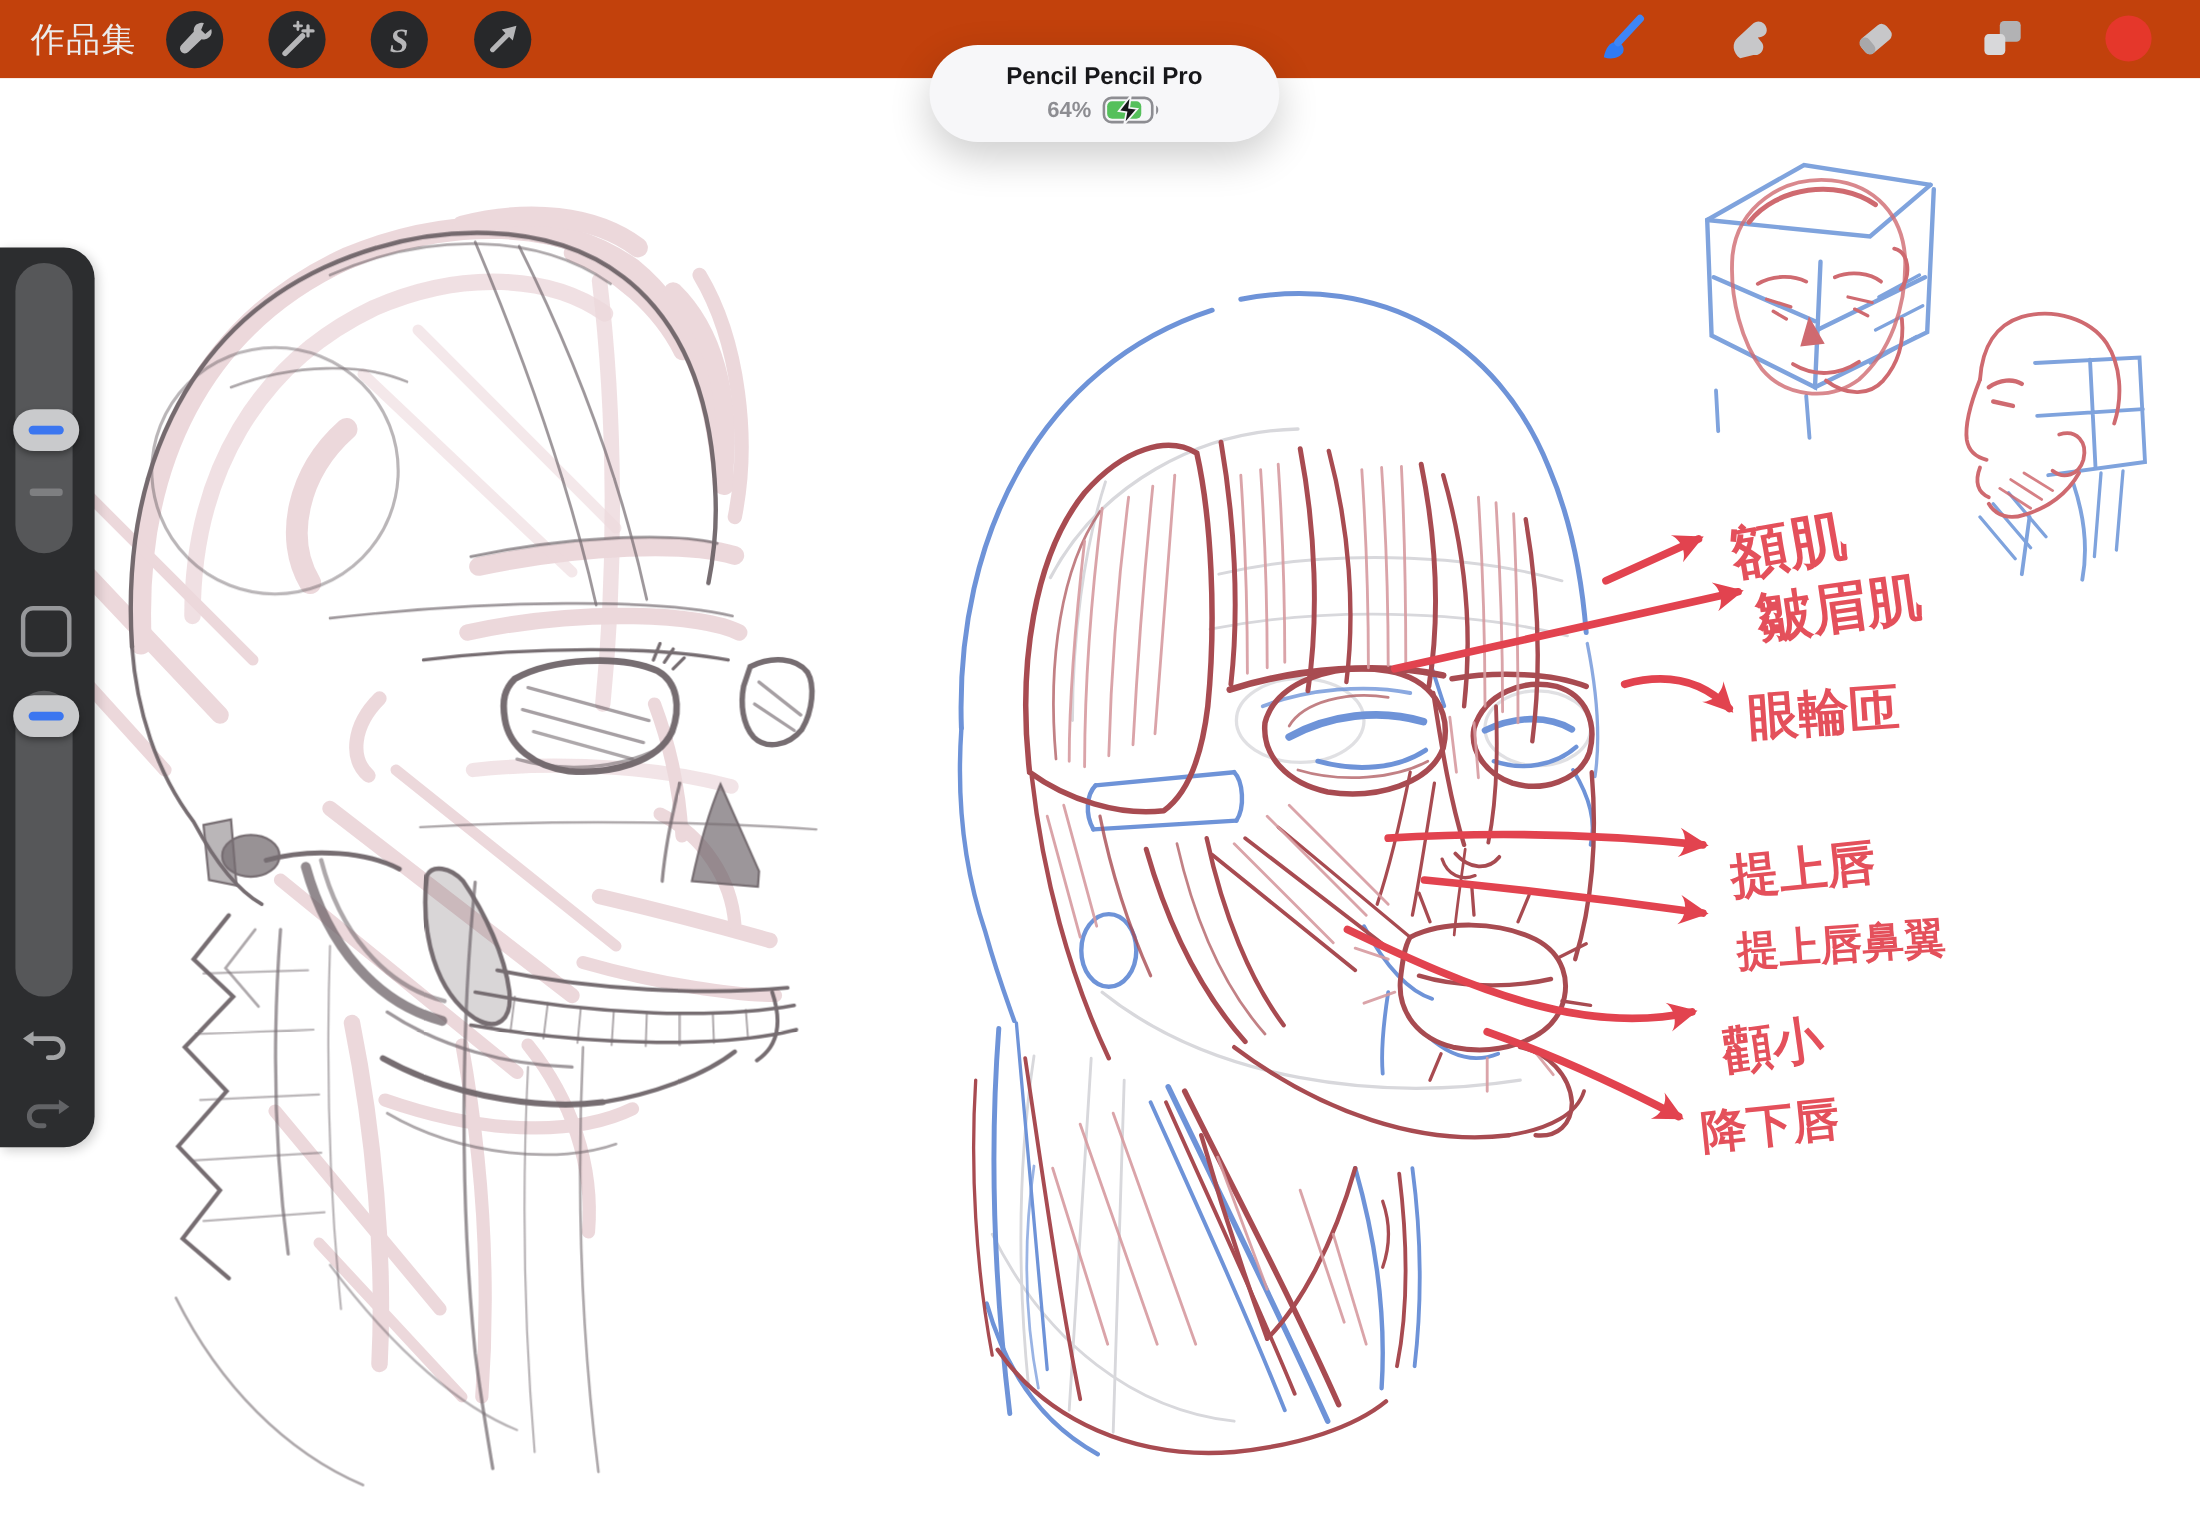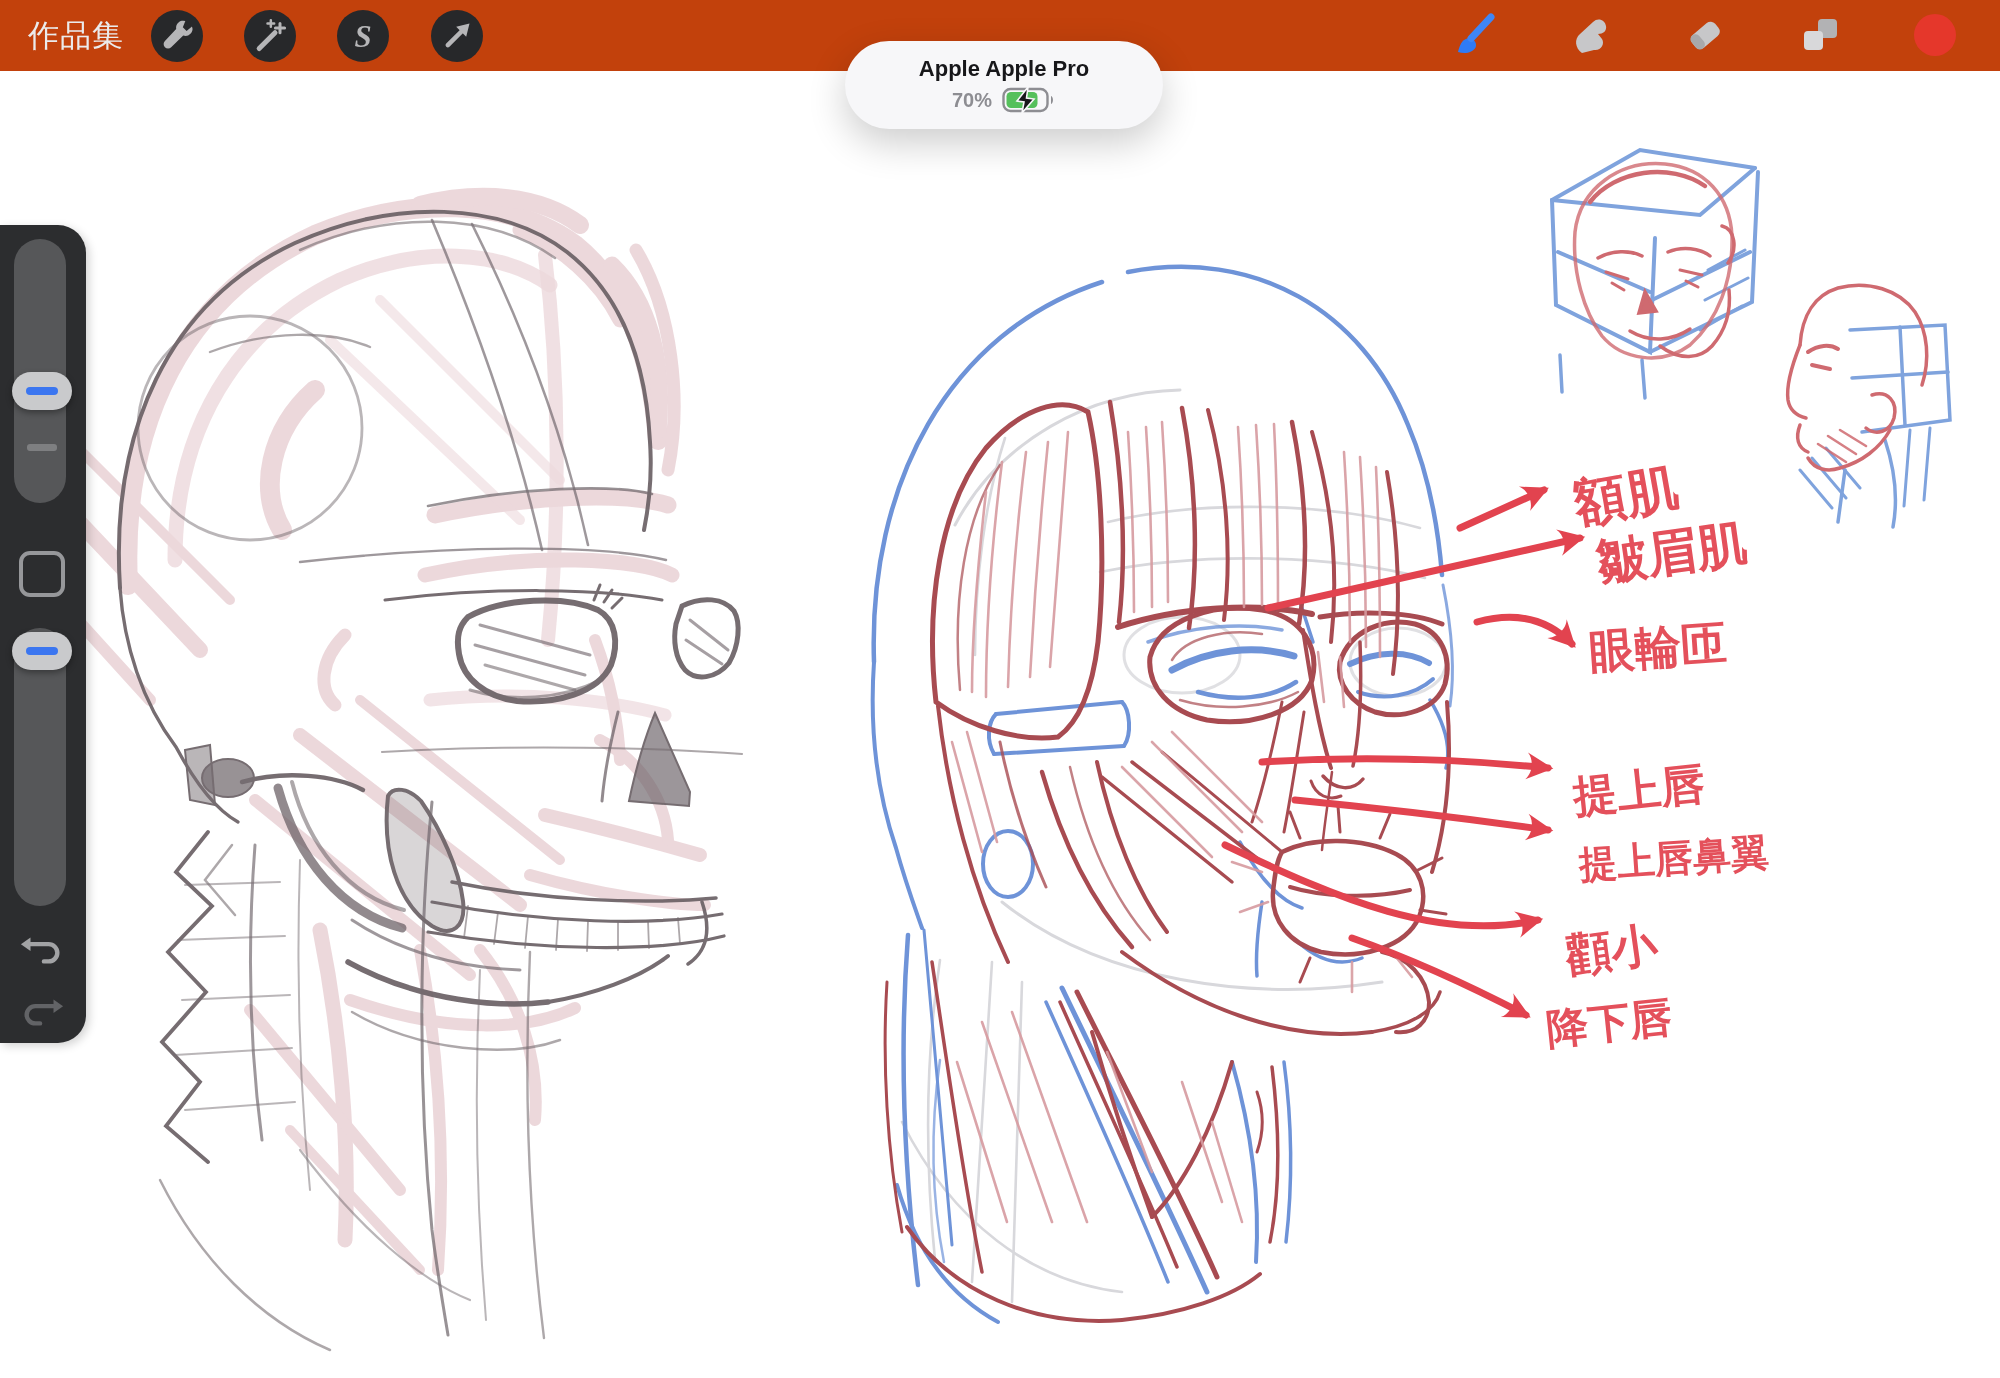--- a/index.html
+++ b/index.html
@@ -379,23 +379,23 @@
       </svg>
     </button>
     <button class="tool-plain" style="left:1904px">
       <svg width="52" height="52" viewBox="-26 -26 52 52">
         <circle cx="0" cy="0" r="21" fill="#e5372b"></circle>
       </svg>
     </button>
   </div>
 
   <div id="pencil-banner">
-    <div class="title">Apple Apple Pro</div>
+    <div class="title">Pencil Pencil Pro</div>
     <div class="sub">
-      <span class="pct">70%</span>
+      <span class="pct">64%</span>
       <svg width="54" height="28" viewBox="0 0 54 28">
         <rect x="1.5" y="3" width="44" height="22" rx="7" fill="none" stroke="#8d8d92" stroke-width="2.4"></rect>
         <rect x="4.5" y="6" width="31" height="16" rx="4.5" fill="#55c05b"></rect>
         <path d="M49,10 c2.6,1 2.6,7 0,8 Z" fill="#8d8d92"></path>
         <polygon points="26,1 15,15 22,16 20,27 32,13 24.5,12" fill="#17171a" stroke="#f7f7f9" stroke-width="1.6"></polygon>
       </svg>
     </div>
   </div>
 
   <div id="sidebar">

